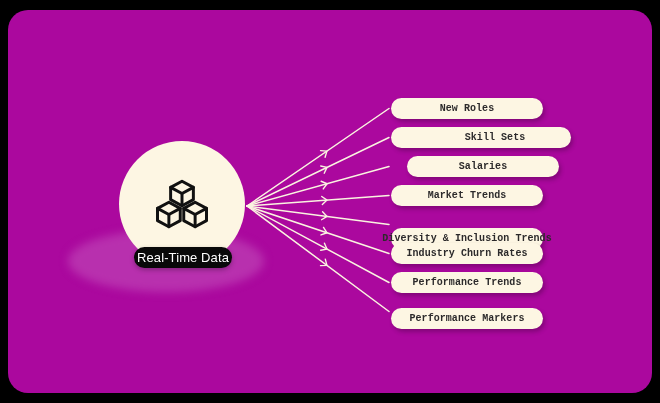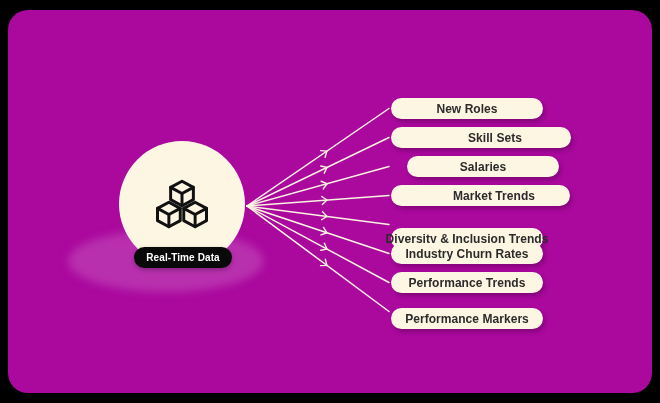--- a/index.html
+++ b/index.html
@@ -69,22 +69,22 @@
     height: 21px;
     background: #090909;
     border-radius: 11px;
     display: flex;
     align-items: center;
     justify-content: center;
     box-shadow: 0 2px 5px rgba(0,0,0,0.28);
   }
   .hub-badge-text {
     color: #FFFFFF;
-    font-size: 10px;
-    font-weight: bold;
+    font-size: 13px;
+    font-weight: normal;
     letter-spacing: 0.1px;
     white-space: nowrap;
   }
   
   #connectors {
     position: absolute;
     left: 0;
     top: 0;
     width: 644px;
     height: 383px;
@@ -97,24 +97,25 @@
     height: 21px;
     background: #FDF6E3;
     border-radius: 11px;
     display: flex;
     align-items: center;
     justify-content: center;
     box-shadow: 2px 3px 4px rgba(40,0,38,0.30);
   }
   .pill-text {
     color: #2C2A2B;
-    font-size: 12px;
+    font-size: 10px;
     font-weight: bold;
     letter-spacing: 0.05px;
     white-space: nowrap;
+    font-family: Liberation Mono, monospace;
   }
 </style>
 </head>
 <body>
 
 <div id="stage">
   <div id="canvas">
 
     <div class="hub-glow"></div>
 
@@ -163,21 +164,21 @@
     <div id="pill-layer">
         <div class="pill" style="top: 88px;">
           <span class="pill-text">New Roles</span>
         </div>
         <div class="pill" style="top: 117px; padding-left: 28px;">
           <span class="pill-text">Skill Sets</span>
         </div>
         <div class="pill" style="top: 146px; margin-left: 16px;">
           <span class="pill-text">Salaries</span>
         </div>
-        <div class="pill" style="top: 175px; padding-left: 27px;">
+        <div class="pill" style="top: 175px;">
           <span class="pill-text">Market Trends</span>
         </div>
         <div class="pill" style="top: 218px;">
           <span class="pill-text">Diversity &amp; Inclusion Trends</span>
         </div>
         <div class="pill" style="top: 233px;">
           <span class="pill-text">Industry Churn Rates</span>
         </div>
         <div class="pill" style="top: 262px;">
           <span class="pill-text">Performance Trends</span>

